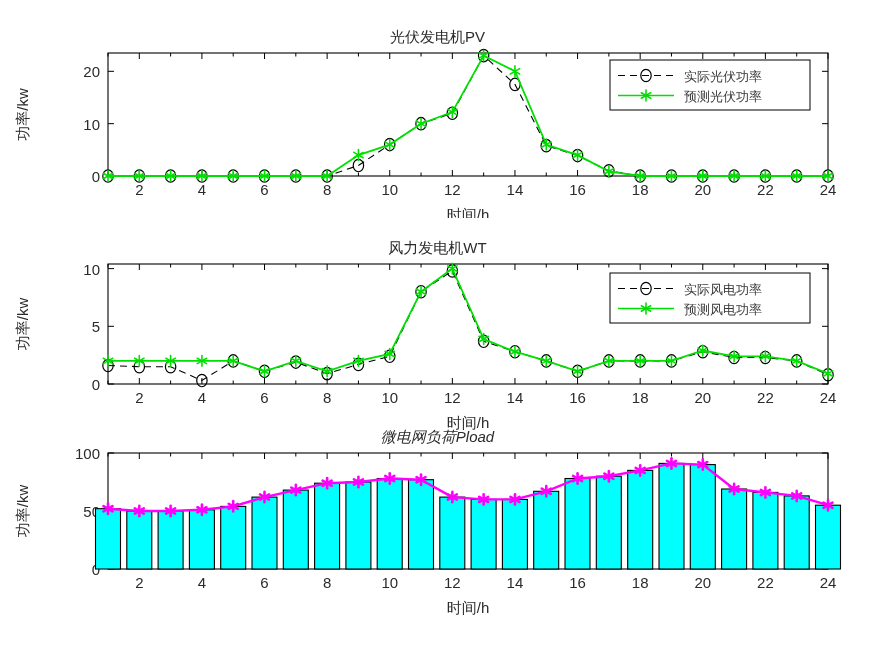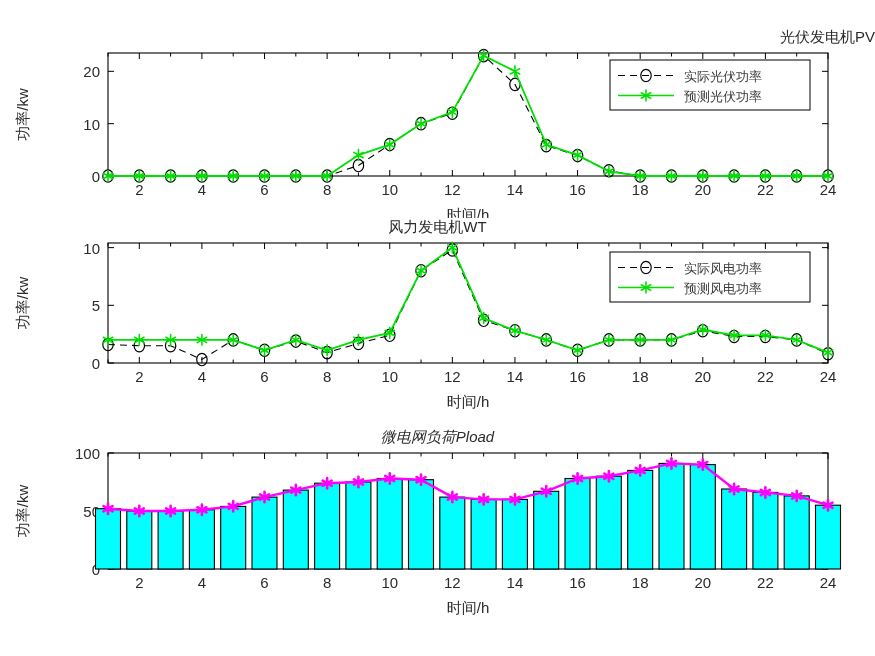--- a/index.html
+++ b/index.html
@@ -20,34 +20,34 @@
     width: 875px;
     height: 656px;
     background: #ffffff;
   }
   .panel {
     position: absolute;
     left: 0;
     width: 875px;
   }
   #panel-pv   { top: 0px;   height: 218px; }
-  #panel-wt   { top: 208px; height: 205px; }
+  #panel-wt   { top: 229px; height: 205px; }
   #panel-load { top: 423px; height: 233px; }
 
   .panel-title {
     position: absolute;
     left: 0;
     width: 875px;
     text-align: center;
     font-size: 15px;
     color: #2b2b2b;
     letter-spacing: 0px;
     white-space: nowrap;
   }
-  #panel-pv .panel-title   { top: 28px; text-align: right; }
+  #panel-pv .panel-title   { top: 28px; }
   #panel-wt .panel-title   { top: 10px; }
   #panel-load .panel-title { top: 5px; font-style: italic; }
 
   .plotsvg {
     position: absolute;
     left: 0;
     top: 0;
   }
   .tick-line { stroke: #000000; stroke-width: 1; }
   .ticklabel {

